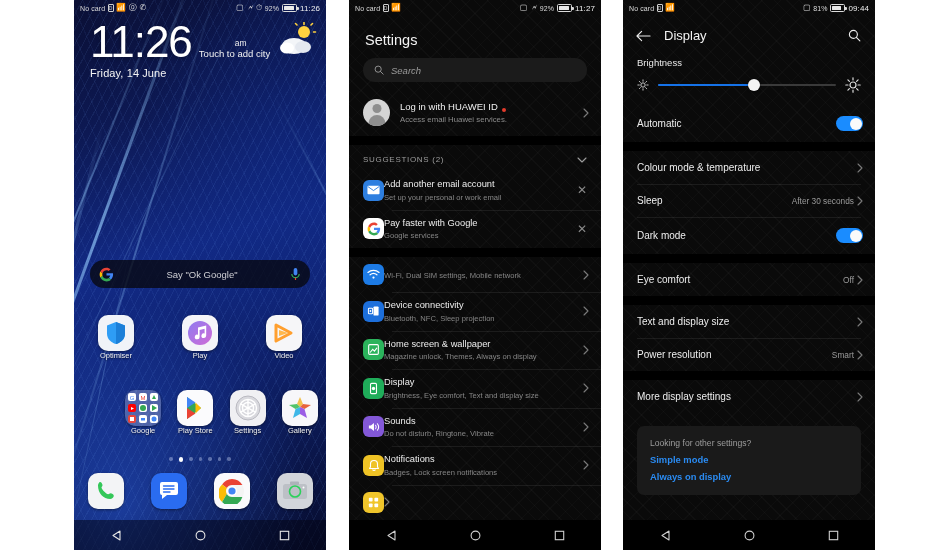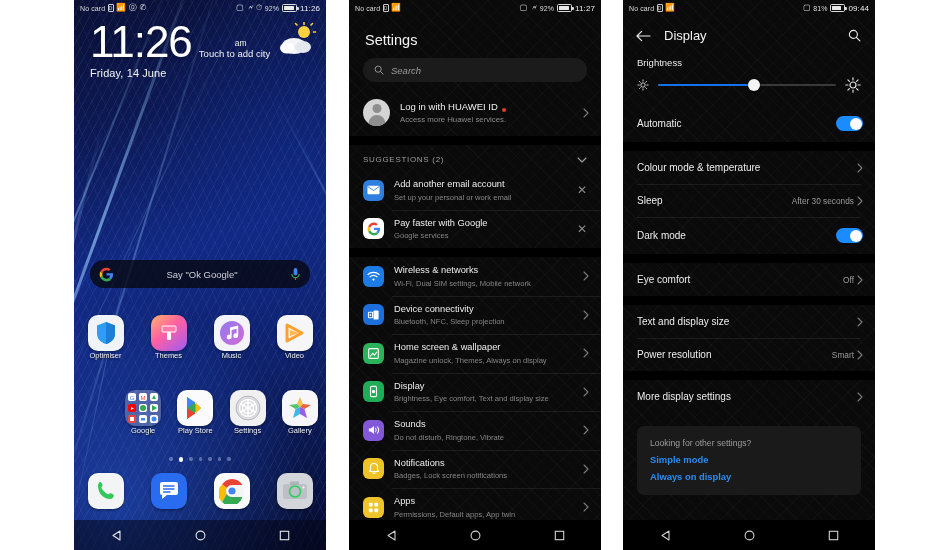--- a/index.html
+++ b/index.html
@@ -167,21 +167,21 @@
   .acc-t2 { font-size:7.8px; color:#8b8b8b; margin-top:2.5px; }
 
   .sec-gap { height:9px; background:#000; position:relative; z-index:3; }
   .sec-head {
     display:flex; align-items:center; justify-content:space-between;
     padding:10px 14px 7px 14px;
   }
   .sec-head .t { font-size:8px; color:#9d9d9d; letter-spacing:.7px; }
 
   .row {
-    display:flex; align-items:center; gap:10px;
+    display:flex; align-items:center; 
     padding:7px 12px 7px 14px; position:relative;
   }
   .row + .row::before {
     content:""; position:absolute; top:0; left:43px; right:0; height:1px;
     background:rgba(255,255,255,.075);
   }
   .row.nodiv::before { display:none; }
   .r-ico { width:21px; height:21px; border-radius:6px; flex:none; display:flex; align-items:center; justify-content:center; }
   .r-txt { flex:1; min-width:0; }
   .r-t1 { font-size:9.3px; color:#ededed; line-height:12px; }
@@ -307,43 +307,33 @@
       <div class="app">
         <div class="app-icon" style="background:#f0f3f8">
           <svg width="22" height="24" viewBox="0 0 22 24">
               <path d="M11 1 20 4.5v8c0 5.5-4 9.2-9 10.5-5-1.3-9-5-9-10.5v-8z" fill="#2e9df5"></path>
               <path d="M11 1 20 4.5v8c0 5.5-4 9.2-9 10.5z" fill="#1b7fd8"></path>
             </svg>
         </div>
         <span class="app-label">Optimiser</span>
       </div>
       <div class="app">
-        <div class="app-icon" style="background:linear-gradient(140deg,#ffb36b,#ff5fa2 45%,#9b5cf6)">
-          <svg width="22" height="22" viewBox="0 0 22 22">
-              <rect x="4" y="4" width="14" height="6" rx="1" fill="#ff7aa8"></rect>
-              <rect x="4" y="4" width="14" height="6" rx="1" fill="none" stroke="#fff" stroke-width="1"></rect>
-              <rect x="9" y="10" width="4" height="8" rx="1" fill="#fff"></rect>
-            </svg>
-        </div>
-        <span class="app-label">Themes</span>
-      </div>
-      <div class="app">
         <div class="app-icon" style="background:#f4f4f8">
           <svg width="28" height="28" viewBox="0 0 28 28">
               <circle cx="14" cy="14" r="12" fill="url(#mg)"></circle>
               <defs>
                 <linearGradient id="mg" x1="0" y1="0" x2="1" y2="1">
                   <stop offset="0" stop-color="#8f7bf0"></stop>
                   <stop offset="1" stop-color="#d06bd6"></stop>
                 </linearGradient>
               </defs>
               <path d="M12 8.5v7.2a2.4 2.4 0 1 0 1.6 2.2V11l5-1.2v4.6a2.4 2.4 0 1 0 1.6 2.2V6.5z" fill="#fff"></path>
             </svg>
         </div>
-        <span class="app-label">Music</span>
+        <span class="app-label">Play</span>
       </div>
       <div class="app">
         <div class="app-icon" style="background:#f6f6f8">
           <svg width="24" height="22" viewBox="0 0 24 22">
               <path d="M4 3 19 11 4 19z" fill="none" stroke="#ff9f2e" stroke-width="3" stroke-linejoin="round"></path>
               <path d="M7 8 16 11 7 14z" fill="#ffb84d"></path>
             </svg>
         </div>
         <span class="app-label">Video</span>
       </div>
@@ -521,21 +511,21 @@
           <span class="ph">Search</span>
         </div>
 
         <div class="account-row">
           <div class="avatar"></div>
           <div class="acc-txt">
             <div class="acc-t1">
               <span>Log in with HUAWEI ID</span>
               <span class="acc-dot"></span>
             </div>
-            <div class="acc-t2">Access more Huawei services.</div>
+            <div class="acc-t2">Access email Huawei services.</div>
           </div>
           <svg class="chev" width="6" height="10" viewBox="0 0 6 10">
             <path d="M1 1 5 5 1 9" fill="none" stroke="currentColor" stroke-width="1.1" stroke-linecap="round" stroke-linejoin="round"></path>
           </svg>
         </div>
 
         <div class="sec-gap"></div>
 
         <div class="sec-head">
           <span class="t">SUGGESTIONS (2)</span>
@@ -578,21 +568,20 @@
 
         <div class="row nodiv">
           <div class="r-ico" style="background:#1d7be5">
             <svg width="13" height="11" viewBox="0 0 14 11">
                 <path d="M1 3.3a9 9 0 0 1 12 0" fill="none" stroke="#fff" stroke-width="1.3" stroke-linecap="round"></path>
                 <path d="M3.3 5.8a5.6 5.6 0 0 1 7.4 0" fill="none" stroke="#fff" stroke-width="1.3" stroke-linecap="round"></path>
                 <circle cx="7" cy="8.8" r="1.2" fill="#fff"></circle>
               </svg>
           </div>
           <div class="r-txt">
-            <div class="r-t1">Wireless &amp; networks</div>
             <div class="r-t2">Wi-Fi, Dual SIM settings, Mobile network</div>
           </div>
           <svg class="chev" width="6" height="10" viewBox="0 0 6 10">
               <path d="M1 1 5 5 1 9" fill="none" stroke="currentColor" stroke-width="1.1" stroke-linecap="round" stroke-linejoin="round"></path>
             </svg>
         </div>
 
         <div class="row">
           <div class="r-ico" style="background:#1d6fdb">
             <svg width="13" height="12" viewBox="0 0 14 13">
@@ -676,24 +665,20 @@
         </div>
 
         <div class="row">
           <div class="r-ico" style="background:#f0c52b">
             <svg width="13" height="13" viewBox="0 0 14 14">
                 <rect x="2" y="2" width="4" height="4" rx=".8" fill="#fff"></rect>
                 <rect x="8" y="2" width="4" height="4" rx=".8" fill="#fff"></rect>
                 <rect x="2" y="8" width="4" height="4" rx=".8" fill="#fff"></rect>
                 <rect x="8" y="8" width="4" height="4" rx=".8" fill="#fff"></rect>
               </svg>
-          </div>
-          <div class="r-txt">
-            <div class="r-t1">Apps</div>
-            <div class="r-t2">Permissions, Default apps, App twin</div>
           </div>
           <svg class="chev" width="6" height="10" viewBox="0 0 6 10">
               <path d="M1 1 5 5 1 9" fill="none" stroke="currentColor" stroke-width="1.1" stroke-linecap="round" stroke-linejoin="round"></path>
             </svg>
         </div>
 
         <div class="row">
           <div class="r-ico" style="background:#2bb35c">
             <svg width="11" height="13" viewBox="0 0 12 14">
                 <rect x="2" y="2.5" width="8" height="10" rx="1.2" fill="none" stroke="#fff" stroke-width="1.2"></rect>

